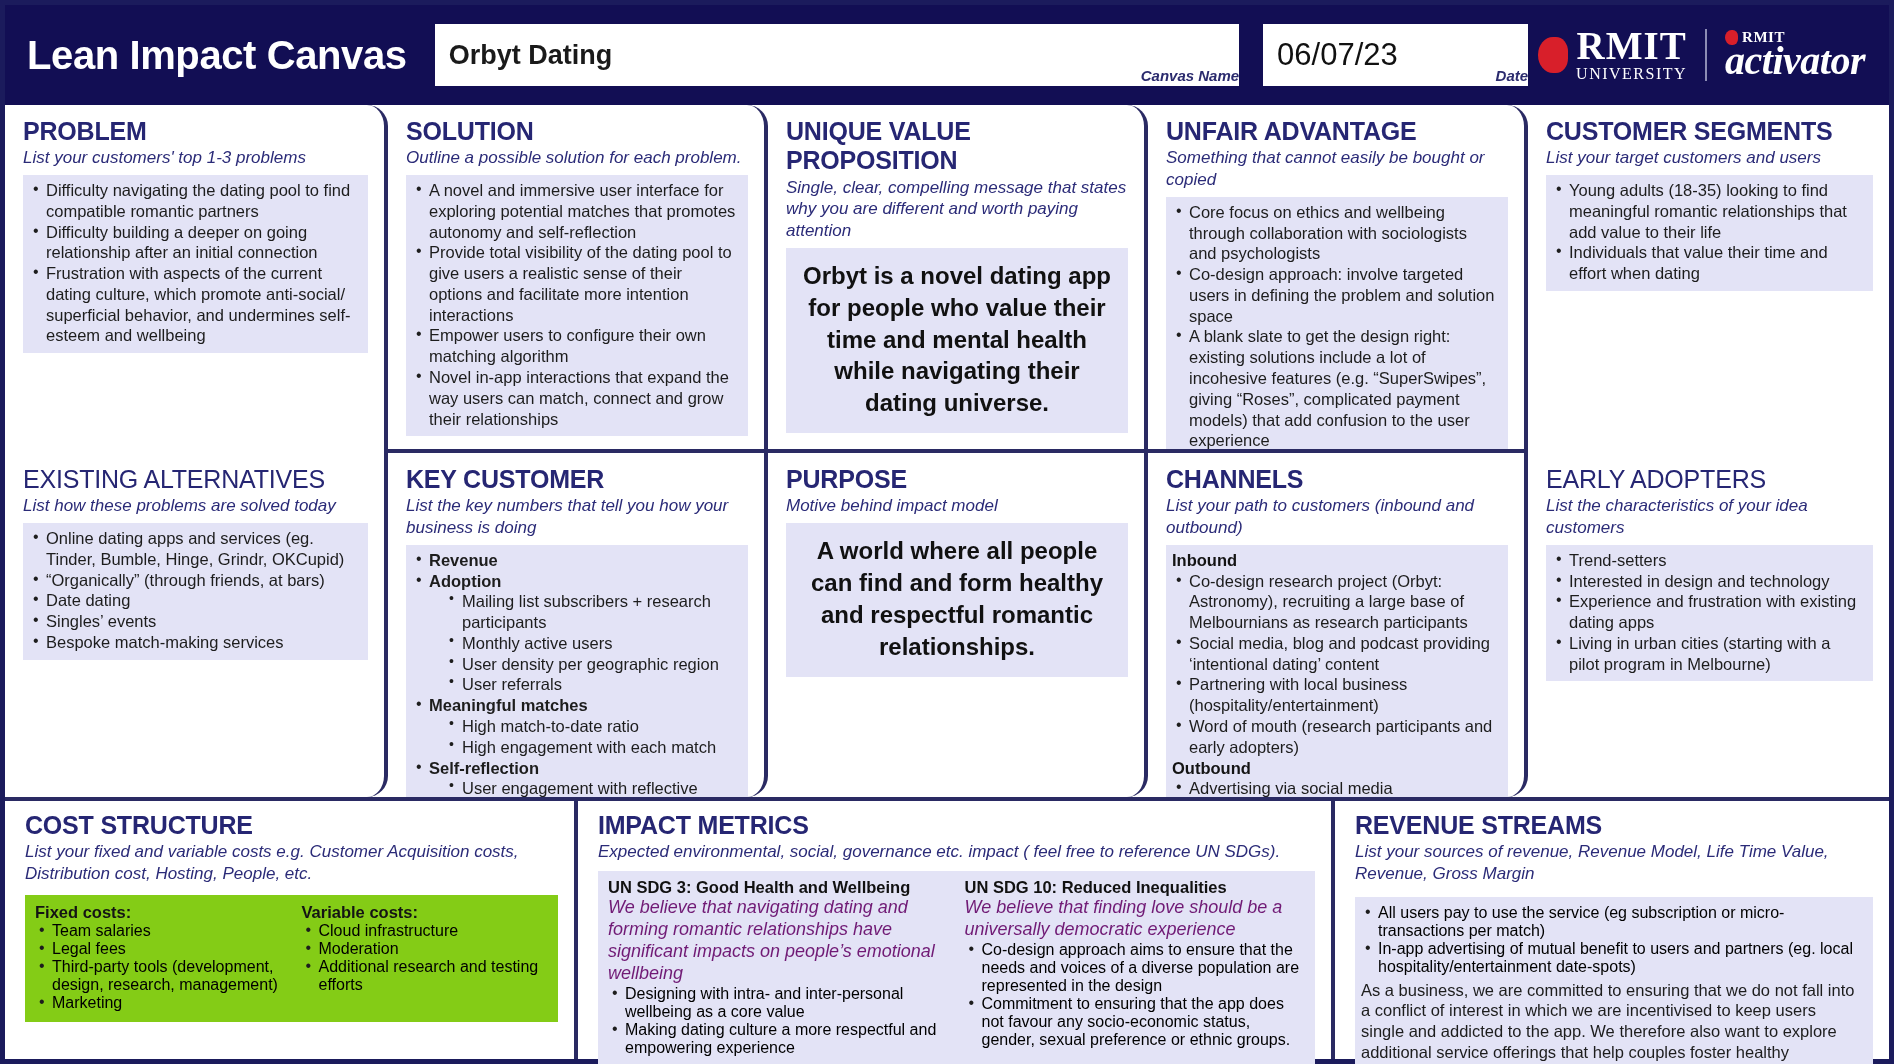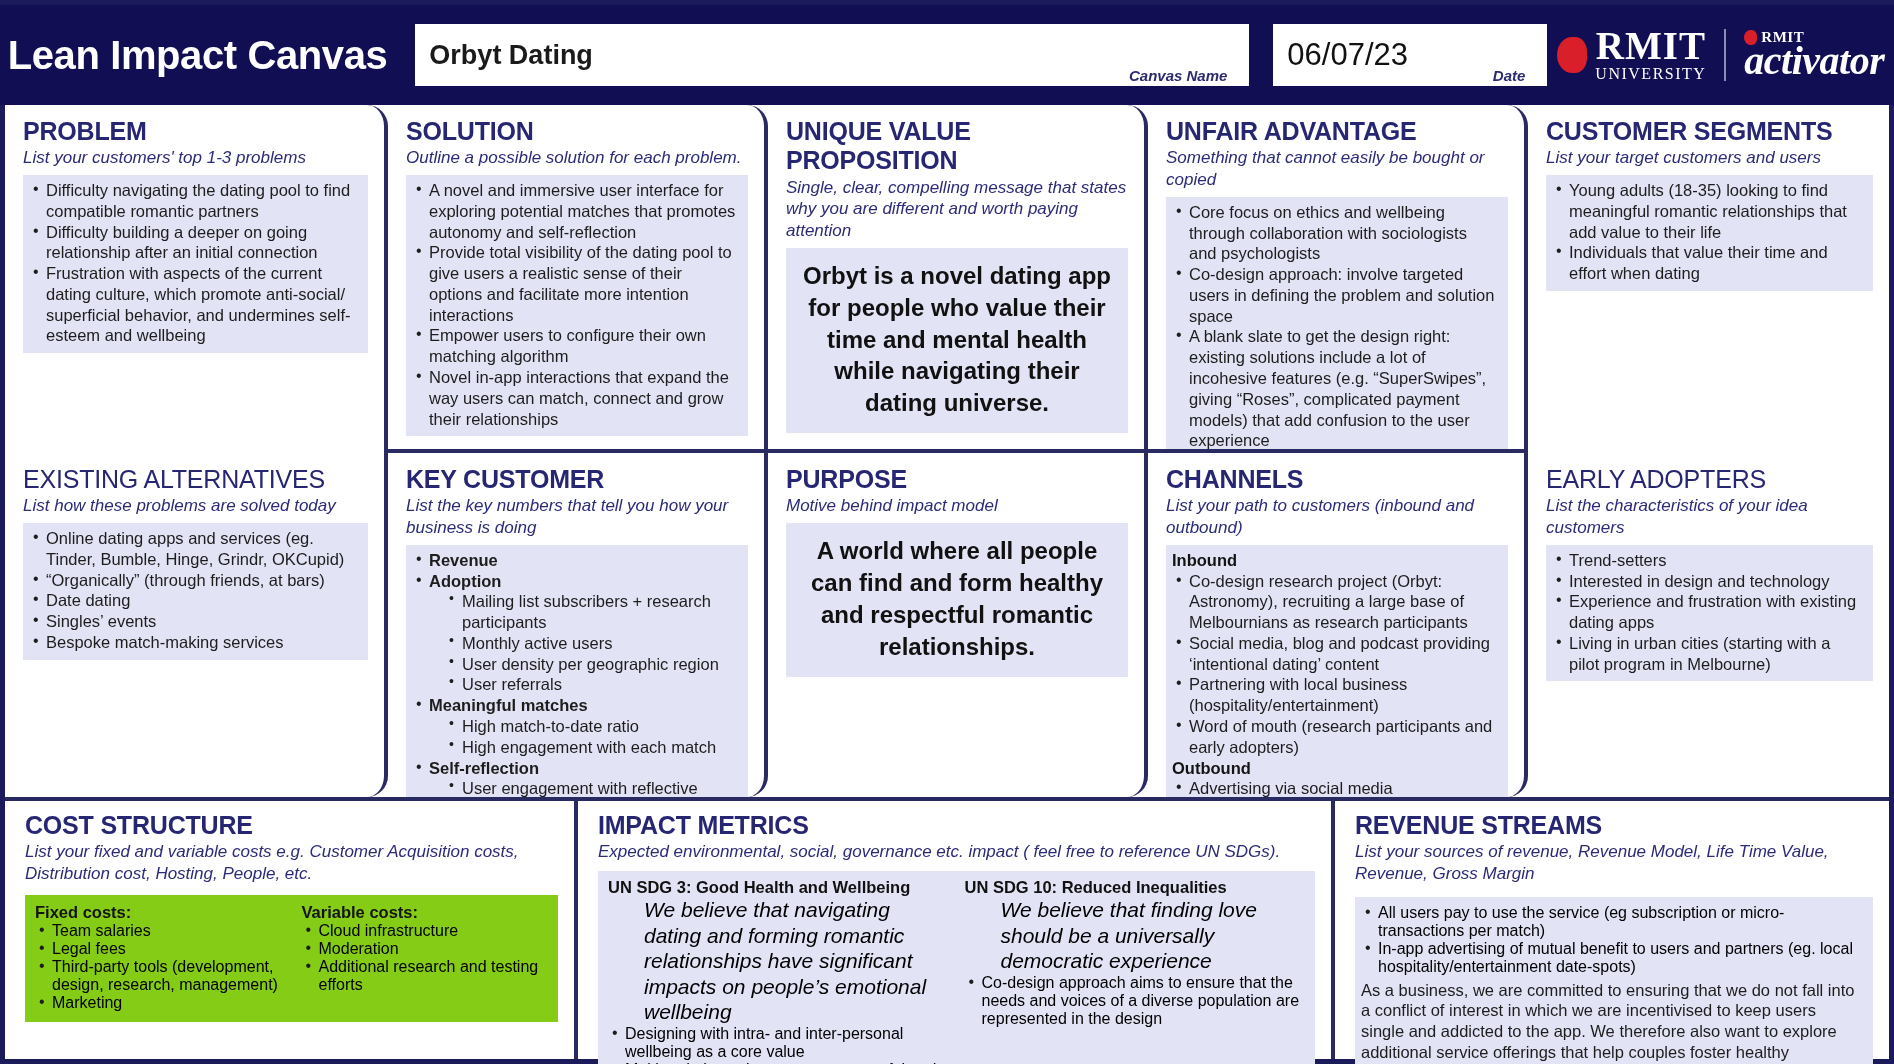--- a/index.html
+++ b/index.html
@@ -6,21 +6,21 @@
   html, body {
     width: 1894px; height: 1064px;
     background: #ffffff;
     font-family: "Liberation Sans", sans-serif;
     overflow: hidden;
   }
   .canvas {
     width: 1894px; height: 1064px;
     border: 5px solid #1b1b5c;
     background: #ffffff;
-    display: flex; flex-direction: column; align-items: center;
+    display: flex; flex-direction: column;
   }
 
   
   .header {
     background: #120e54;
     height: 100px;
     display: flex; align-items: center;
     padding: 0 14px 0 22px;
     gap: 10px;
     flex: 0 0 100px;
@@ -42,21 +42,21 @@
   .field-box.name { width: 834px; margin-left: 18px; }
   .field-box.date { width: 274px; margin-left: 14px; }
   .field-value {
     color: #1a1a1a;
     font-weight: bold;
     font-size: 27px;
   }
   .field-value.date-val { font-weight: normal; font-size: 31px; color:#111; }
   .field-label {
     position: absolute;
-    right: 22px; bottom: 2px;
+    right: 0; bottom: 2px;
     font-size: 15px;
     font-style: italic;
     color: #2b2b6e;
     font-weight: bold;
   }
   .logos {
     margin-left: auto;
     display: flex; align-items: center; gap: 18px;
     padding-right: 10px;
   }
@@ -174,21 +174,21 @@
   .bcol:last-child { border-right: none; }
   .bcol-1 { flex: 0 0 573px; }
   .bcol-2 { flex: 0 0 757px; }
   .bcol-3 { flex: 1 1 auto; }
   .two-col { display: flex; gap: 20px; }
   .two-col > div { flex: 1; }
   .cost-box { background: #84cc16; padding: 8px 10px 10px 10px; margin-top: 4px; }
   .impact-box { background: #e3e3f6; padding: 7px 10px 8px 10px; margin-top: 2px; display:flex; gap:16px; }
   .impact-col { flex: 1; }
   .sdg-title { font-weight: bold; font-size: 16.5px; color: #111; }
-  .sdg-desc { font-style: italic; font-size: 21px; line-height: 1.22; color: #000000; margin-left: 36px; }
+  .sdg-desc { font-style: italic; font-size: 18px; line-height: 1.22; color: #701a75; }
   .rev-box { background: #e3e3f6; padding: 7px 10px 8px 6px; margin-top: 6px; }
   .rev-note { font-size: 16.5px; line-height: 1.25; color: #1d1d1d; margin-top: 4px; }
 </style>
 </head>
 <body>
 
 <div class="canvas">
 
   <div class="header">
     <div class="header-title">Lean Impact Canvas</div>
@@ -408,20 +408,21 @@
             <ul>
               <li>Designing with intra- and inter-personal wellbeing as a core value</li>
               <li>Making dating culture a more respectful and empowering experience</li>
             </ul>
           </div>
           <div class="impact-col">
             <div class="sdg-title">UN SDG 10: Reduced Inequalities</div>
             <div class="sdg-desc">We believe that finding love should be a universally democratic experience</div>
             <ul>
               <li>Co-design approach aims to ensure that the needs and voices of a diverse population are represented in the design</li>
+              <li>Commitment to ensuring that the app does not favour any socio-economic status, gender, sexual preference or ethnic groups.</li>
             </ul>
           </div>
         </div>
       </div>
 
       <div class="bcol bcol-3">
         <div class="cell-title">REVENUE STREAMS</div>
         <div class="cell-sub">List your sources of revenue, Revenue Model, Life Time Value, Revenue, Gross Margin</div>
         <div class="rev-box">
           <ul>

